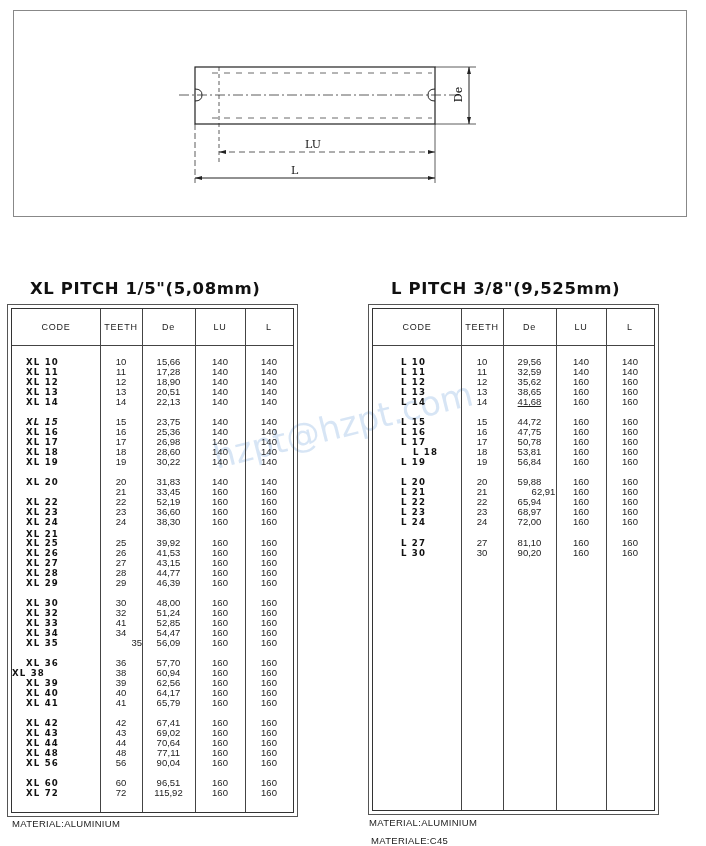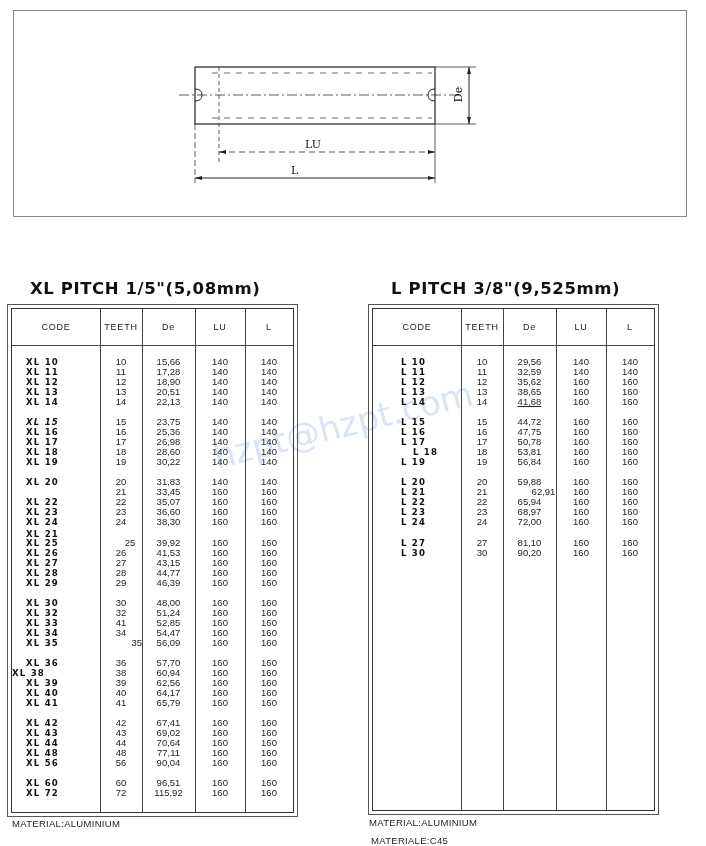--- a/index.html
+++ b/index.html
@@ -160,21 +160,21 @@
         <div class="row">
           <span class="code" style="left: 14px; margin-top: 42px;">XL 21</span>
           <span class="num" style="left: 88px; width: 42px;">21</span>
           <span class="num" style="left: 130px; width: 53px;">33,45</span>
           <span class="num" style="left: 183px; width: 50px;">160</span>
           <span class="num" style="left: 233px; width: 48px;">160</span>
         </div>
         <div class="row">
           <span class="code" style="left: 14px;">XL 22</span>
           <span class="num" style="left: 88px; width: 42px;">22</span>
-          <span class="num" style="left: 130px; width: 53px;">35,07</span>
+          <span class="num" style="left: 130px; width: 53px;">52,19</span>
           <span class="num" style="left: 183px; width: 50px;">160</span>
           <span class="num" style="left: 233px; width: 48px;">160</span>
         </div>
         <div class="row">
           <span class="code" style="left: 14px;">XL 23</span>
           <span class="num" style="left: 88px; width: 42px;">23</span>
           <span class="num" style="left: 130px; width: 53px;">36,60</span>
           <span class="num" style="left: 183px; width: 50px;">160</span>
           <span class="num" style="left: 233px; width: 48px;">160</span>
         </div>
@@ -182,21 +182,21 @@
           <span class="code" style="left: 14px;">XL 24</span>
           <span class="num" style="left: 88px; width: 42px;">24</span>
           <span class="num" style="left: 130px; width: 53px;">38,30</span>
           <span class="num" style="left: 183px; width: 50px;">160</span>
           <span class="num" style="left: 233px; width: 48px;">160</span>
         </div>
       </div>
       <div class="group" style="top: 228.6px;">
         <div class="row">
           <span class="code" style="left: 14px;">XL 25</span>
-          <span class="num" style="left: 88px; width: 42px; padding-left: 9px;">25</span>
+          <span class="num" style="left: 88px; width: 42px;">25</span>
           <span class="num" style="left: 130px; width: 53px;">39,92</span>
           <span class="num" style="left: 183px; width: 50px;">160</span>
           <span class="num" style="left: 233px; width: 48px;">160</span>
         </div>
         <div class="row">
           <span class="code" style="left: 14px;">XL 26</span>
           <span class="num" style="left: 88px; width: 42px;">26</span>
           <span class="num" style="left: 130px; width: 53px;">41,53</span>
           <span class="num" style="left: 183px; width: 50px;">160</span>
           <span class="num" style="left: 233px; width: 48px;">160</span>

